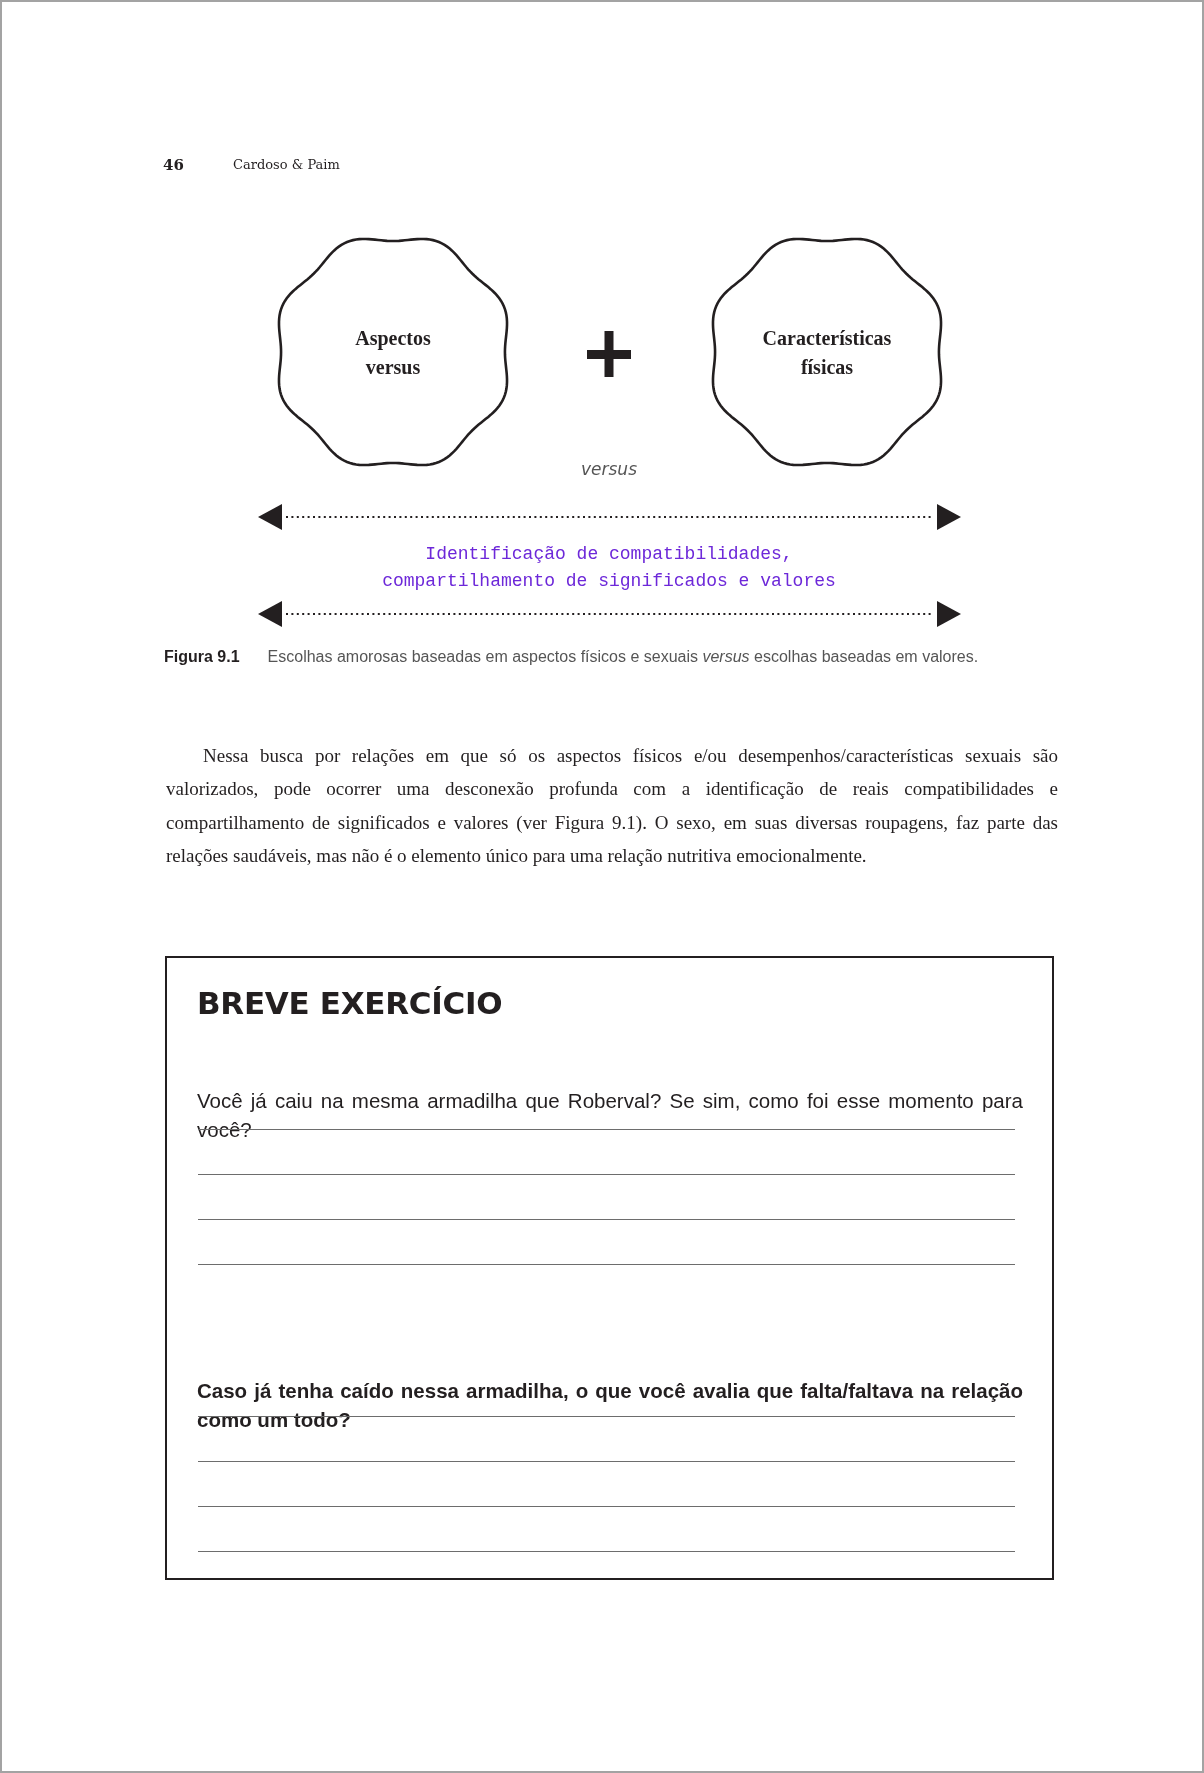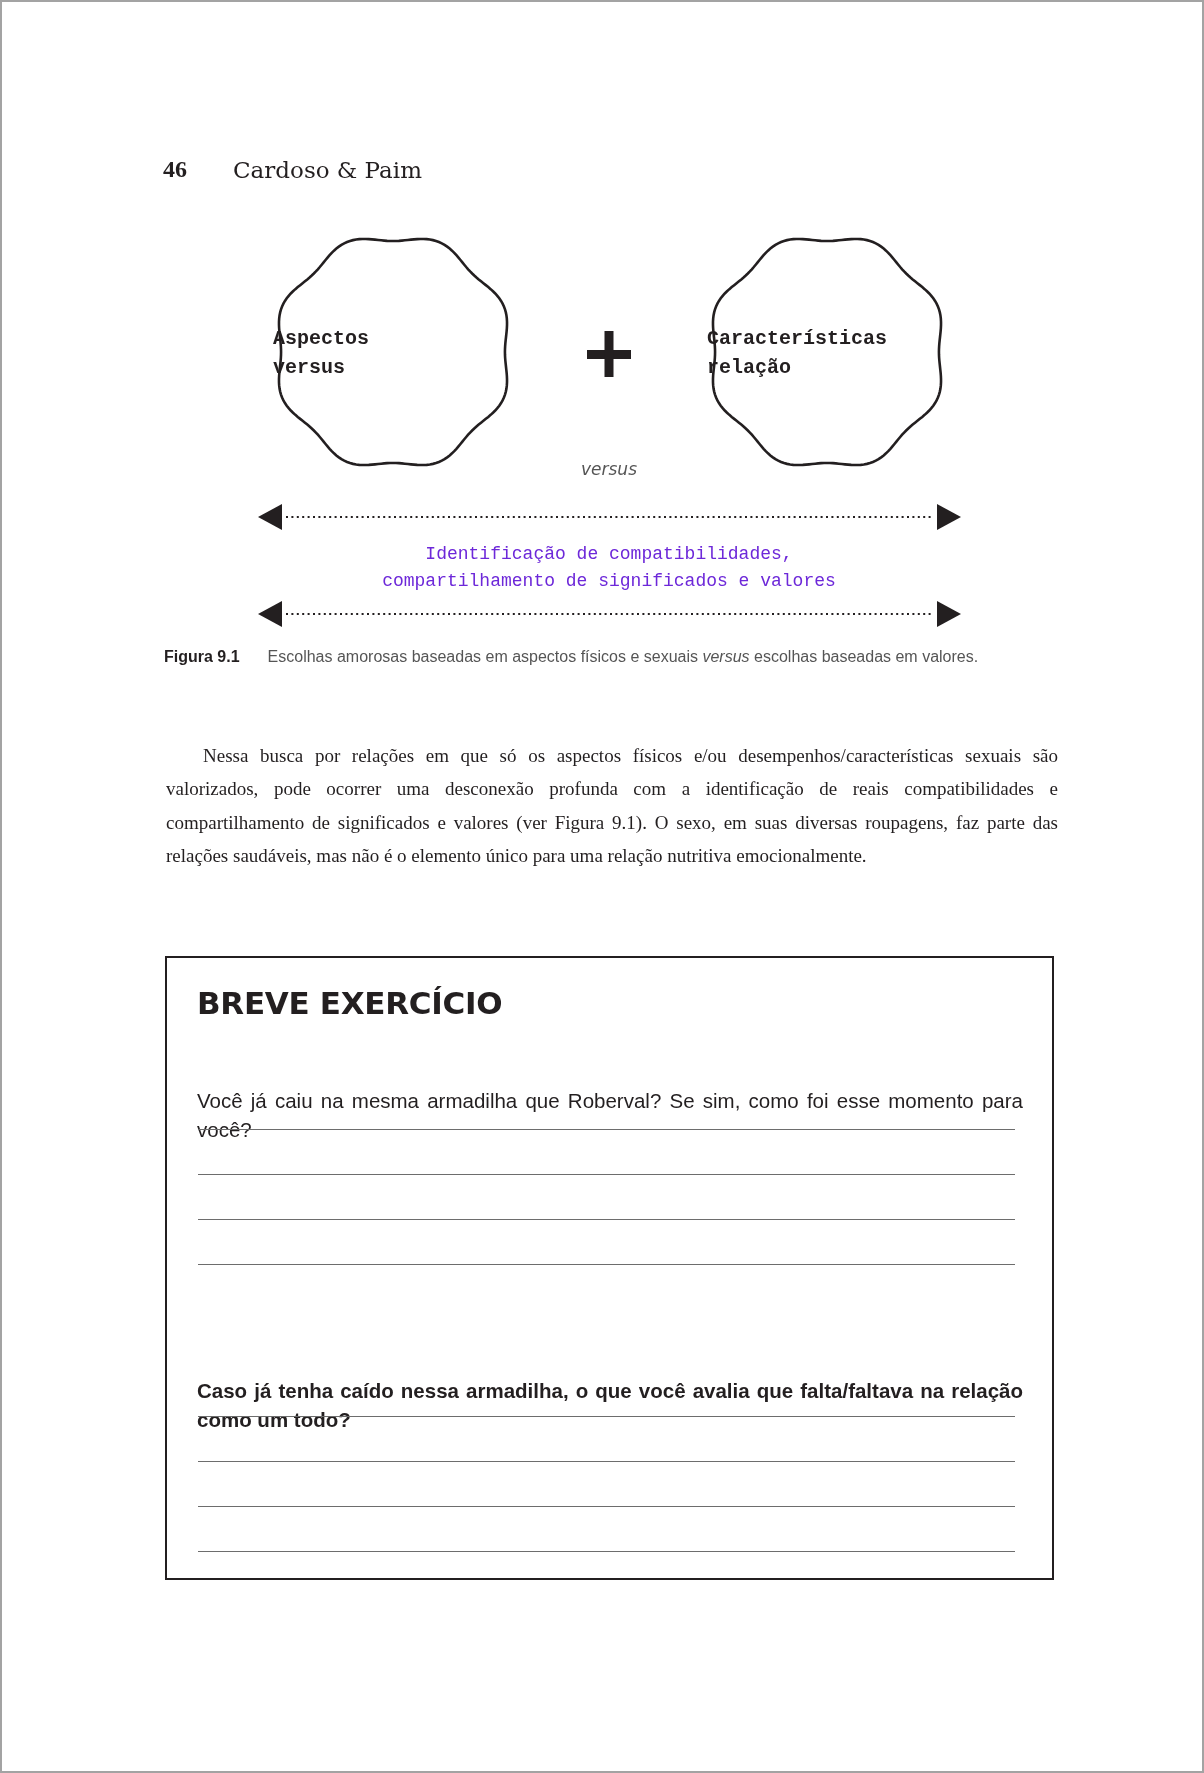--- a/index.html
+++ b/index.html
@@ -4,27 +4,27 @@
 <style>
   html, body { margin: 0; padding: 0; background: #ffffff; }
   body { width: 1204px; height: 1773px; position: relative; overflow: hidden; }
   .page {
     position: absolute; left: 0; top: 0; width: 1200px; height: 1769px;
     border: 2px solid #a3a3a3; background: #fff;
   }
   .abs { position: absolute; }
   .serif { font-family: "DejaVu Serif", "Liberation Serif", serif; color: #231f20; }
 
-  .page-number { left: 163px; top: 156px; font-size: 24px; font-weight: bold; font-family: Liberation Serif, serif; }
-  .running-head { left: 233px; top: 157px; font-size: 23px; }
+  .page-number { left: 163px; top: 156px; font-size: 15px; font-weight: bold; }
+  .running-head { left: 233px; top: 157px; font-size: 13px; }
 
   .diagram { left: 0; top: 0; width: 1204px; height: 700px; }
   .shape-label {
-    position: absolute; width: 240px; text-align: left;
-    font-family: Liberation Mono, monospace;
+    position: absolute; width: 240px; text-align: center;
+    font-family: Liberation Serif, serif;
     font-weight: bold; font-size: 20px; line-height: 29px; color: #231f20;
   }
   .versus {
     left: 509px; top: 459px; width: 200px; text-align: center;
     font-style: italic; font-size: 17px; color: #555;
     font-family: "DejaVu Sans", "Liberation Sans", sans-serif;
   }
   .values-text {
     left: 309px; top: 541px; width: 600px; text-align: center;
     font-size: 18px; line-height: 27px; color: #6d28d9; font-weight: 300;
@@ -94,21 +94,21 @@
     <polygon points="961,614 937,601 937,627" fill="#231f20"></polygon>
   </g>
 </svg>
 
 <div class="shape-label" style="left:273px; top:324px;">
   <div>Aspectos</div>
   <div>versus</div>
 </div>
 <div class="shape-label" style="left:707px; top:324px;">
   <div>Características</div>
-  <div>relação</div>
+  <div>físicas</div>
 </div>
 
 <div class="abs versus">versus</div>
 
 <div class="abs values-text">
   <div>Identificação de compatibilidades,</div>
   <div>compartilhamento de significados e valores</div>
 </div>
 
 <div class="abs caption">

